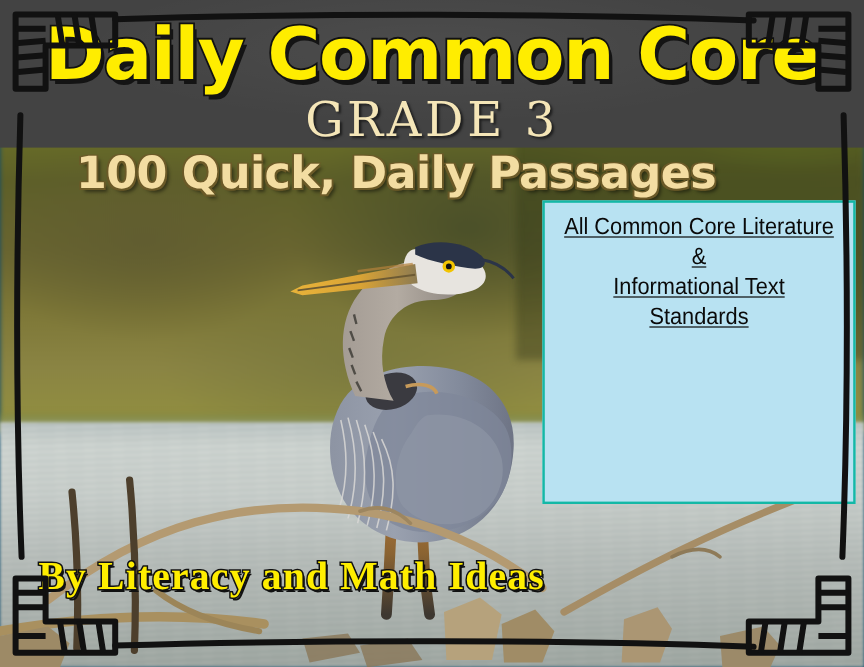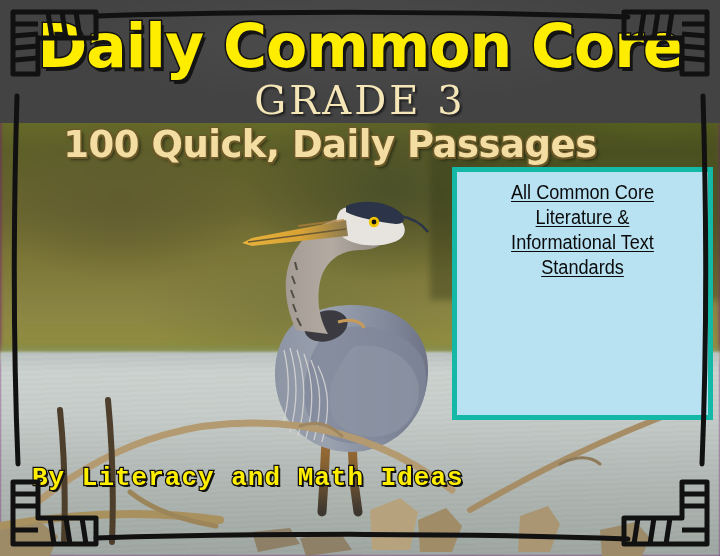--- a/index.html
+++ b/index.html
@@ -2,21 +2,21 @@
 <html><head>
 <meta charset="utf-8">
 <style>
   html,body{margin:0;padding:0;background:#222;}
   body{font-family:"Liberation Sans",sans-serif;}
 
   .cover{
     position:relative;
     width:720px;height:556px;
     overflow:hidden;
-    background:#701a75;
+    background:#0c4a6e;
   }
 
   
   .photo{
     position:absolute; left:0; top:0; width:720px; height:556px;
     overflow:hidden;
   }
   
   .veg{
     position:absolute;left:0;top:0;width:720px;height:360px;
@@ -113,21 +113,21 @@
     text-shadow:
       -1.5px -1.5px 0 #6b5a28, 1.5px -1.5px 0 #6b5a28,
       -1.5px 1.5px 0 #6b5a28, 1.5px 1.5px 0 #6b5a28,
       3px 3px 3px rgba(0,0,0,.45);
   }
 
   
   .info-box{
     position:absolute;left:452px;top:167px;width:261px;height:253px;
     background:#b8e2f2;
-    border:5px solid #14b8a6;
+    border:2px solid #14b8a6;
     box-sizing:border-box;
     padding:8px 6px 0 6px;
     text-align:center;
     font-family:"Liberation Sans",sans-serif;
     color:#0a0a0a;
   }
   .info-box .hl{
     display:block;
     font-size:19.5px;
     line-height:25px;
@@ -139,23 +139,23 @@
     display:block;
     font-size:19.5px;
     line-height:25.5px;
     transform:scaleX(.93);
   }
   .info-box .body{margin-top:2px;}
 
   
   .author{
     position:absolute;left:32px;top:463px;
-    font-family:Liberation Mono, monospace;
+    font-family:Liberation Serif, serif;
     font-weight:bold;
-    font-size:26px;
+    font-size:33px;
     letter-spacing:1px;
     color:#ffee00;
     -webkit-text-stroke:2.5px #111;
     paint-order:stroke fill;
     text-shadow:2px 2px 0 #111;
   }
 </style>
 </head>
 <body>
 

